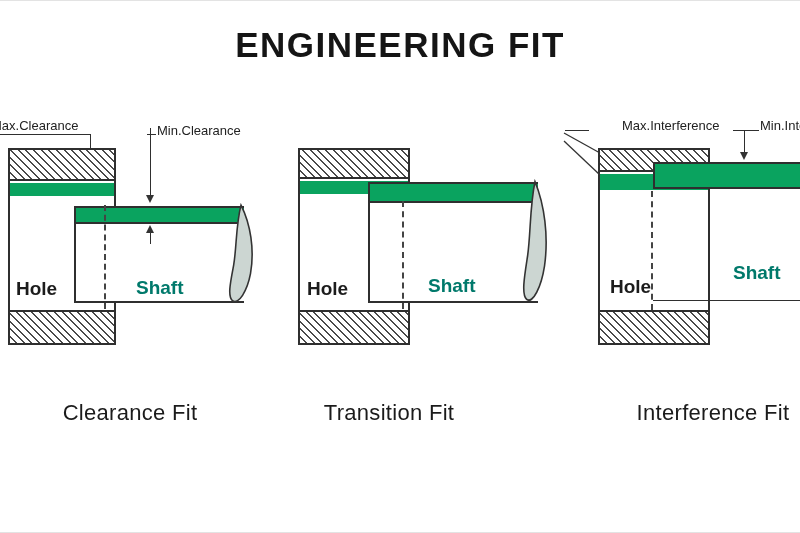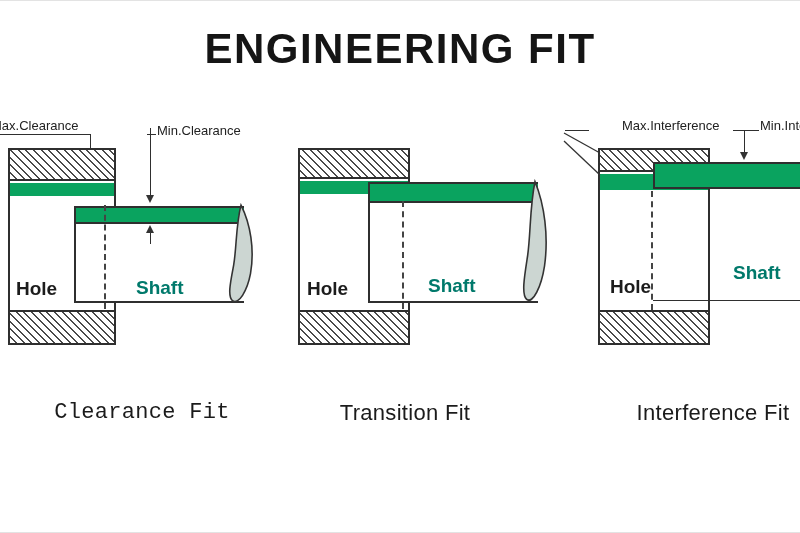--- a/index.html
+++ b/index.html
@@ -9,21 +9,21 @@
     --break_fill:#ccd6d2;
   }
   html,body{margin:0;padding:0;background:#fff;}
   .frame{
     position:relative;width:800px;height:533px;background:#fff;overflow:hidden;
     border-top:1px solid #e3e3e3;border-bottom:1px solid #e3e3e3;box-sizing:border-box;
     font-family:"Liberation Sans",sans-serif;
   }
   .title{
     position:absolute;top:24px;left:0;width:100%;margin:0;text-align:center;
-    font-size:42px;font-weight:800;letter-spacing:1.5px;color:#151515;
+    font-size:35px;font-weight:800;letter-spacing:1.5px;color:#151515;
   }
   .hole{position:absolute;border:2px solid var(--line);background:#fff;box-sizing:border-box;z-index:1;}
   .hatch{
     position:absolute;left:0;right:0;box-sizing:border-box;
     background:repeating-linear-gradient(45deg,#fff 0,#fff 4px,#4a4a4a 4px,#4a4a4a 5.4px);
   }
   .hatch.top{border-bottom:2px solid var(--line);}
   .hatch.bot{border-top:2px solid var(--line);}
   .greenband{position:absolute;left:0;right:0;background:var(--green);}
   .shaft{position:absolute;box-sizing:border-box;border:2px solid var(--line);border-right:none;background:#fff;z-index:2;}
@@ -89,22 +89,22 @@
   .d3-shaft-lbl{left:733px;top:261px;}
   .d3-annmax{left:622px;top:117px;}
   .d3-maxh{left:565px;top:129px;width:24px;}
   .d3-diag{left:560px;top:128px;width:44px;height:48px;}
   .d3-annmin{left:760px;top:117px;}
   .d3-minh{left:733px;top:129px;width:26px;}
   .d3-minv{left:744px;top:129px;height:24px;}
   .d3-mindown{left:740px;top:151px;}
 
   
-  .cap1{left:37px;width:210px;font-family:Liberation Mono, monospace;}
-  .cap2{left:300px;width:210px;text-align:center;}
+  .cap1{left:25px;width:210px;}
+  .cap2{left:284px;width:210px;text-align:center;}
   .cap3{left:598px;width:230px;}
 </style>
 </head>
 <body>
 
 <div class="frame">
 
   <h1 class="title">ENGINEERING FIT</h1>
 
   <div class="hole d1-hole">

